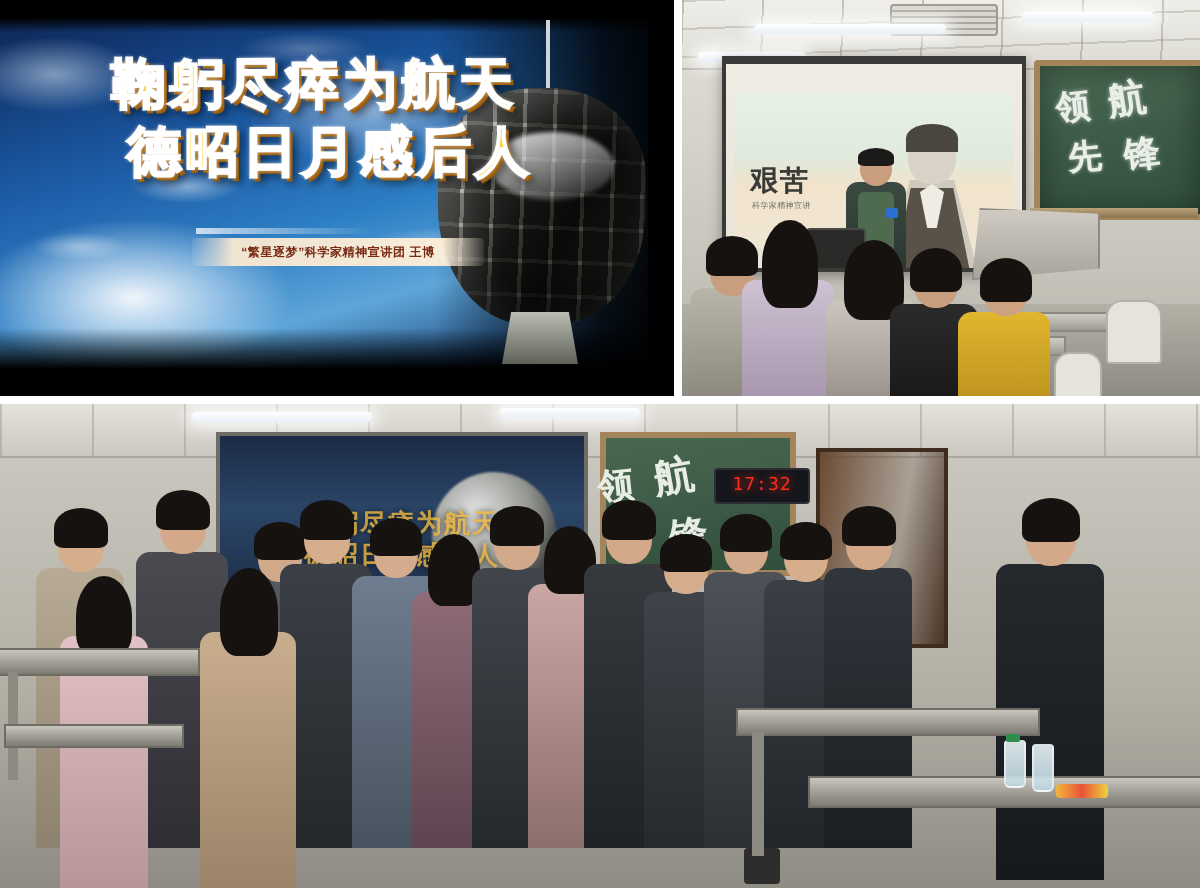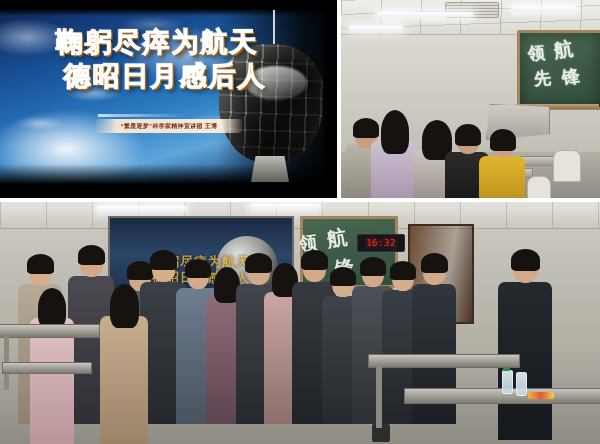--- a/index.html
+++ b/index.html
@@ -308,20 +308,41 @@
 
   <div class="panel" id="panel-lecture">
     <div class="room-bg"></div>
     <div class="ceiling"></div>
     <div class="ceiling-grid"></div>
     <div class="vent"></div>
     <div class="tube-light" style="left:36px;top:12px;width:96px;"></div>
     <div class="tube-light" style="left:170px;top:6px;width:66px;"></div>
     <div class="tube-light" style="left:8px;top:26px;width:54px;"></div>
 
+    <div class="proj-screen">
+      <div class="proj-slide">
+        <div class="proj-slide-text">艰苦</div>
+        <div class="proj-slide-sub">科学家精神宣讲</div>
+        <div class="portrait">
+          <div class="torso"></div>
+          <div class="suit"></div>
+          <div class="shirt"></div>
+          <div class="head"></div>
+          <div class="hair"></div>
+        </div>
+      </div>
+      <div class="speaker">
+        <div class="body"></div>
+        <div class="vest"></div>
+        <div class="badge"></div>
+        <div class="head"></div>
+        <div class="hair"></div>
+      </div>
+      <div class="laptop"></div>
+    </div>
 
     <div class="blackboard">
       <div class="bb-text">
         <span class="c1">领</span>
         <span class="c2">航</span>
         <span class="c3">先</span>
         <span class="c4">锋</span>
       </div>
     </div>
     <div class="bb-tray"></div>
@@ -475,18 +496,18 @@
     <div class="g-desk" style="left:2px;top:160px;width:88px;height:10px;"></div>
     <div class="g-desk" style="left:368px;top:152px;width:150px;height:12px;"></div>
     <div class="g-desk-leg" style="left:376px;top:164px;width:6px;height:62px;"></div>
     <div class="g-desk" style="left:404px;top:186px;width:196px;height:14px;"></div>
     <div class="bottle" style="left:502px;top:168px;"></div>
     <div class="bottle-cap" style="left:503px;top:165px;"></div>
     <div class="bottle" style="left:516px;top:170px;"></div>
     <div class="snack" style="left:528px;top:190px;"></div>
 
     <div class="clock" style="left:357px;top:32px;">
-      <span>16:32</span>
+      <span>17:32</span>
     </div>
 
   </div>
 
 </div>
 
 </body></html>

